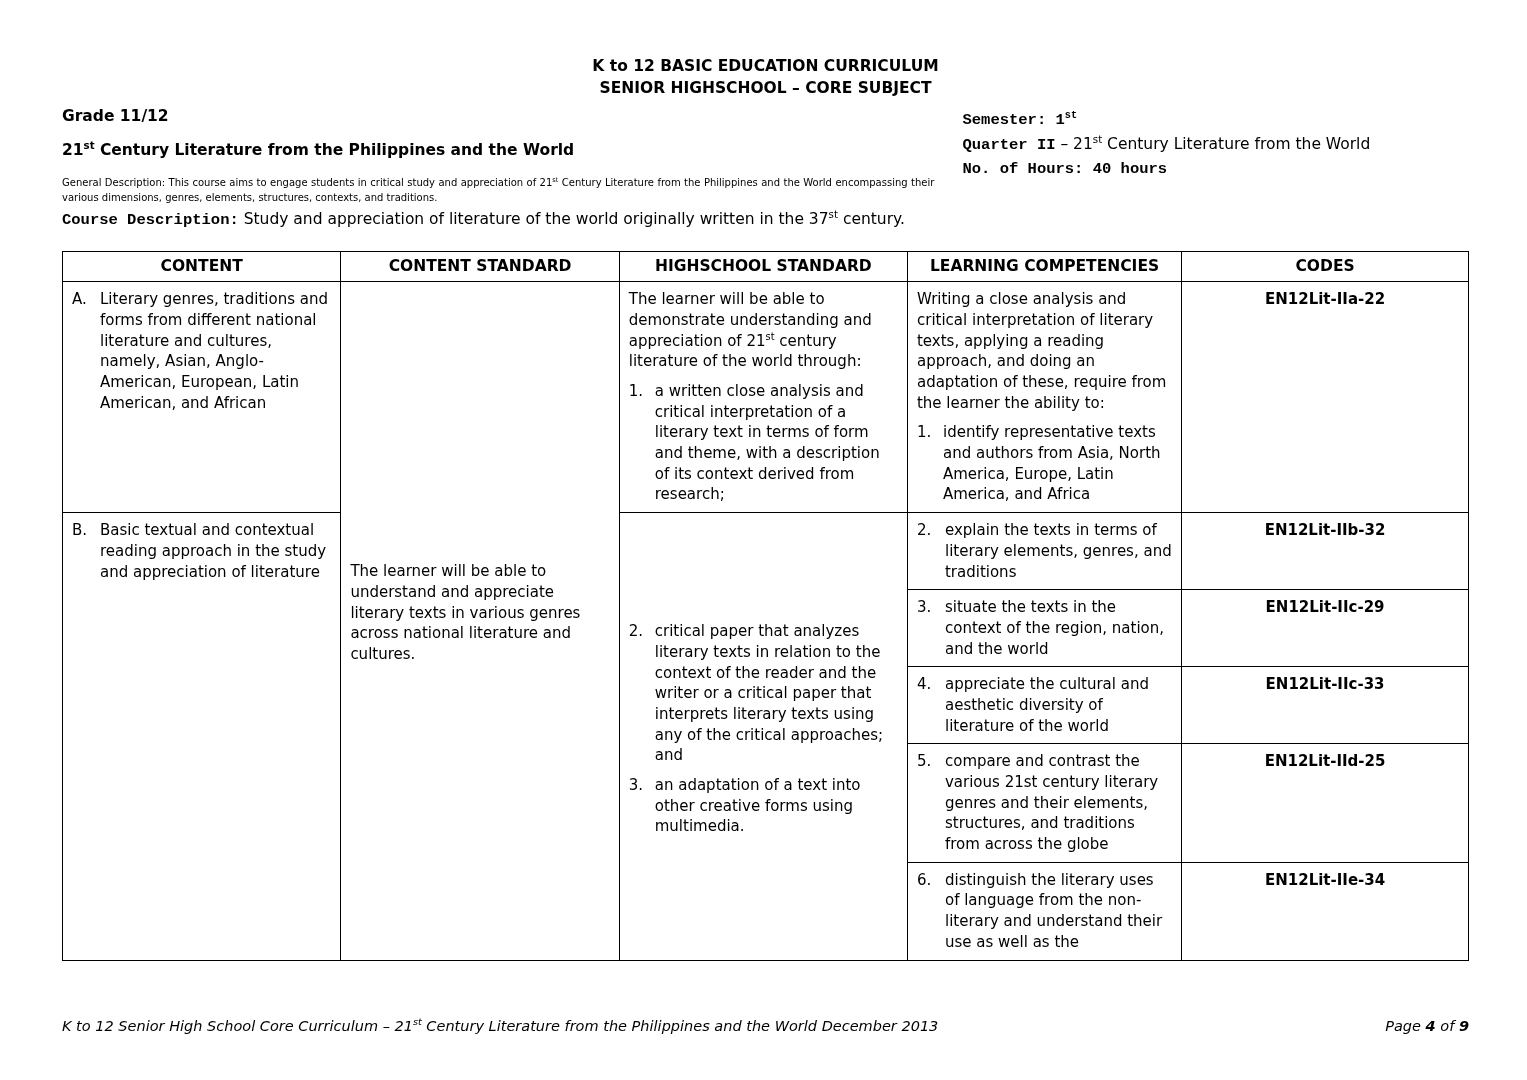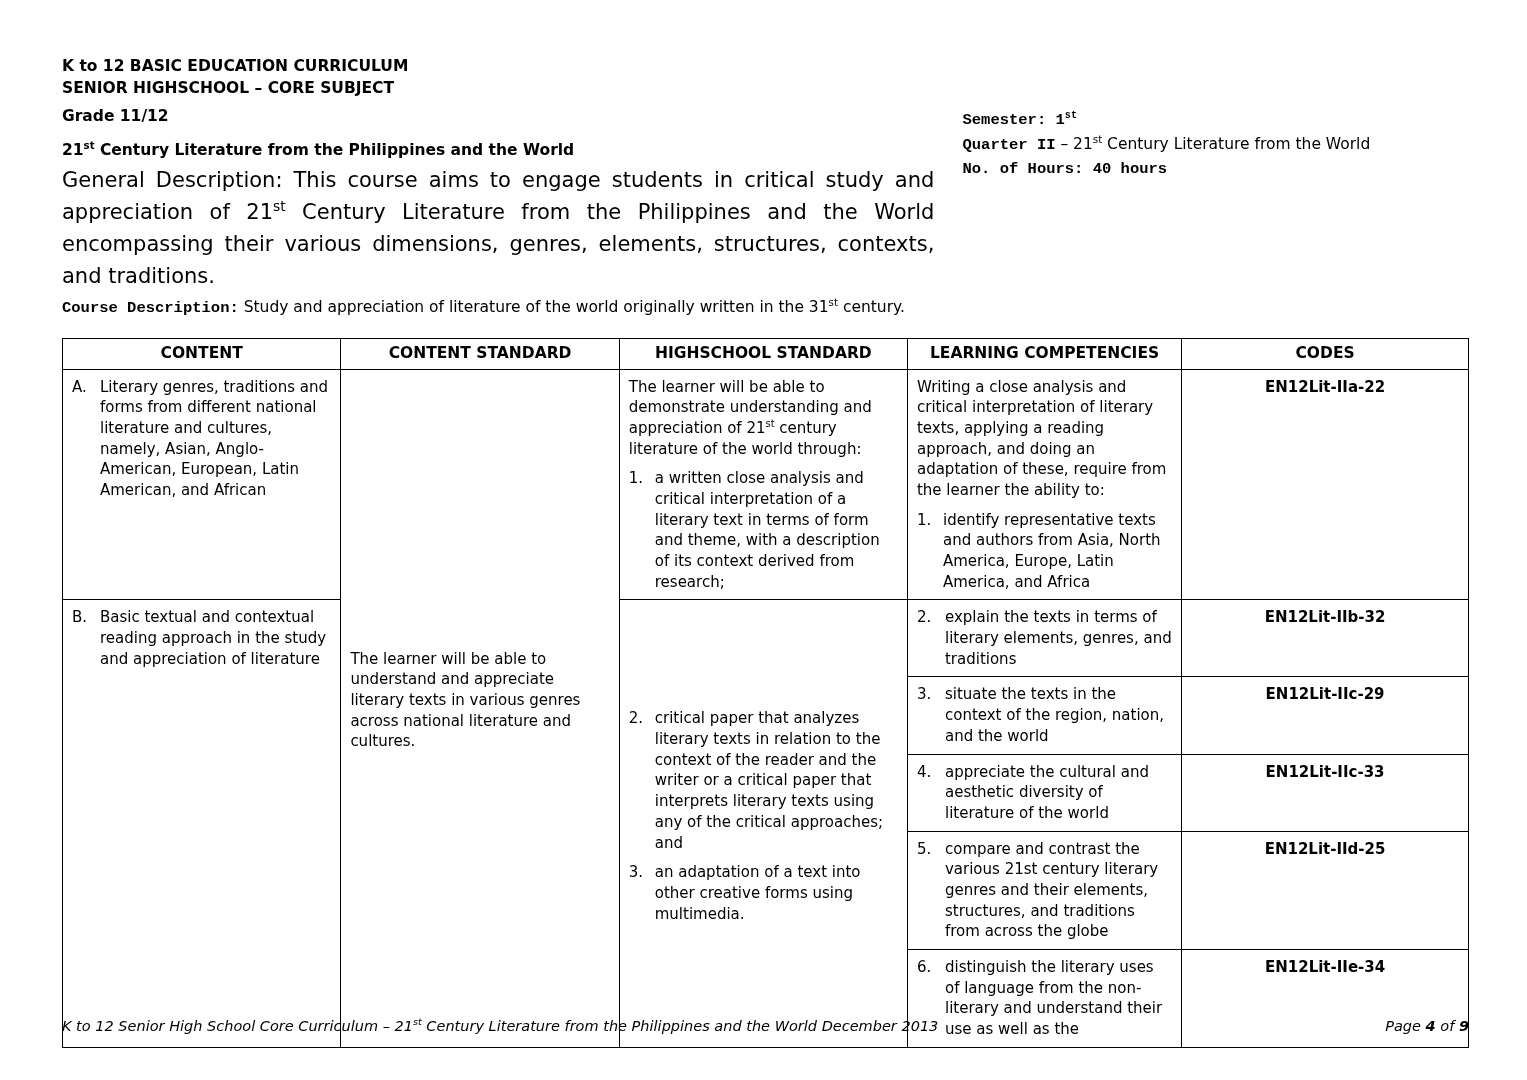--- a/index.html
+++ b/index.html
@@ -17,20 +17,21 @@
     overflow: hidden;
   }
   .page {
     padding: 55px 58px 0 62px;
     box-sizing: border-box;
     width: 1527px;
     height: 1080px;
     position: relative;
   }
   .doc-header {
+    text-align: center;
     font-weight: bold;
     line-height: 1.42;
     font-size: 15.5px;
   }
   .meta-row {
     display: flex;
     justify-content: space-between;
     align-items: flex-start;
     margin-top: 8px;
   }
@@ -49,24 +50,24 @@
   .grade {
     font-weight: bold;
     font-size: 15.5px;
   }
   .course-title {
     font-weight: bold;
     font-size: 15.5px;
     margin-top: 16px;
   }
   .gen-desc {
-    margin-top: 6px;
+    margin-top: 16px;
     text-align: justify;
     line-height: 1.52;
-    font-size: 21px;
+    font-size: 10px;
   }
   .course-desc {
     margin-top: 3px;
     line-height: 1.52;
     font-size: 15.5px;
   }
   sup {
     font-size: 0.66em;
     vertical-align: super;
     line-height: 0;
@@ -142,21 +143,21 @@
   <div class="doc-header">
     <div>K to 12 BASIC EDUCATION CURRICULUM</div>
     <div>SENIOR HIGHSCHOOL – CORE SUBJECT</div>
   </div>
 
   <div class="meta-row">
     <div class="meta-left">
       <div class="grade">Grade 11/12</div>
       <div class="course-title"><span>21</span><sup>st</sup><span> Century Literature from the Philippines and the World</span></div>
       <div class="gen-desc"><span>General Description:</span><span> This course aims to engage students in critical study and appreciation of 21</span><sup>st</sup><span> Century Literature from the Philippines and the World encompassing their various dimensions, genres, elements, structures, contexts, and traditions.</span></div>
-      <div class="course-desc"><span class="b">Course Description:</span><span> Study and appreciation of literature of the world originally written in the 31</span><sup>st</sup><span> century.</span></div>
+      <div class="course-desc"><span class="b">Course Description:</span><span> Study and appreciation of literature of the world originally written in the 37</span><sup>st</sup><span> century.</span></div>
     </div>
     <div class="meta-right">
       <div><span class="b">Semester: 1</span><sup class="b">st</sup></div>
       <div><span class="b">Quarter II</span><span> – 21</span><sup>st</sup><span> Century Literature from the World</span></div>
       <div class="b">No. of Hours: 40 hours</div>
     </div>
   </div>
 
   <table class="curr">
     <colgroup>

